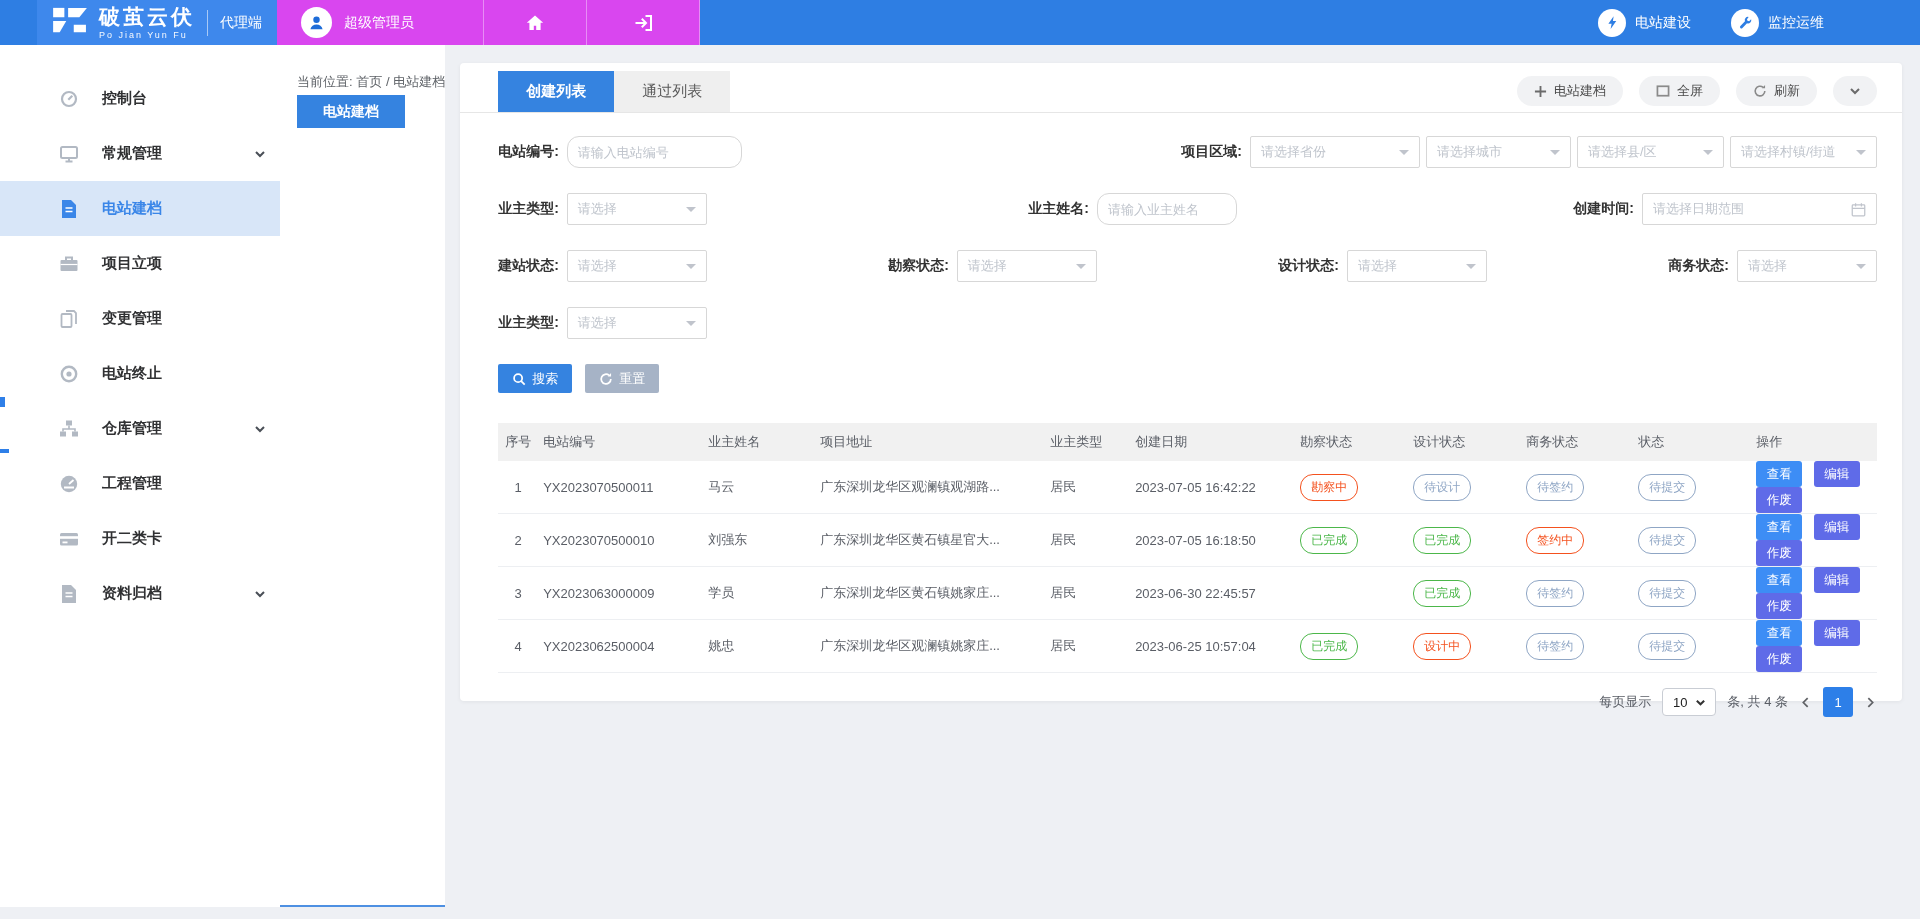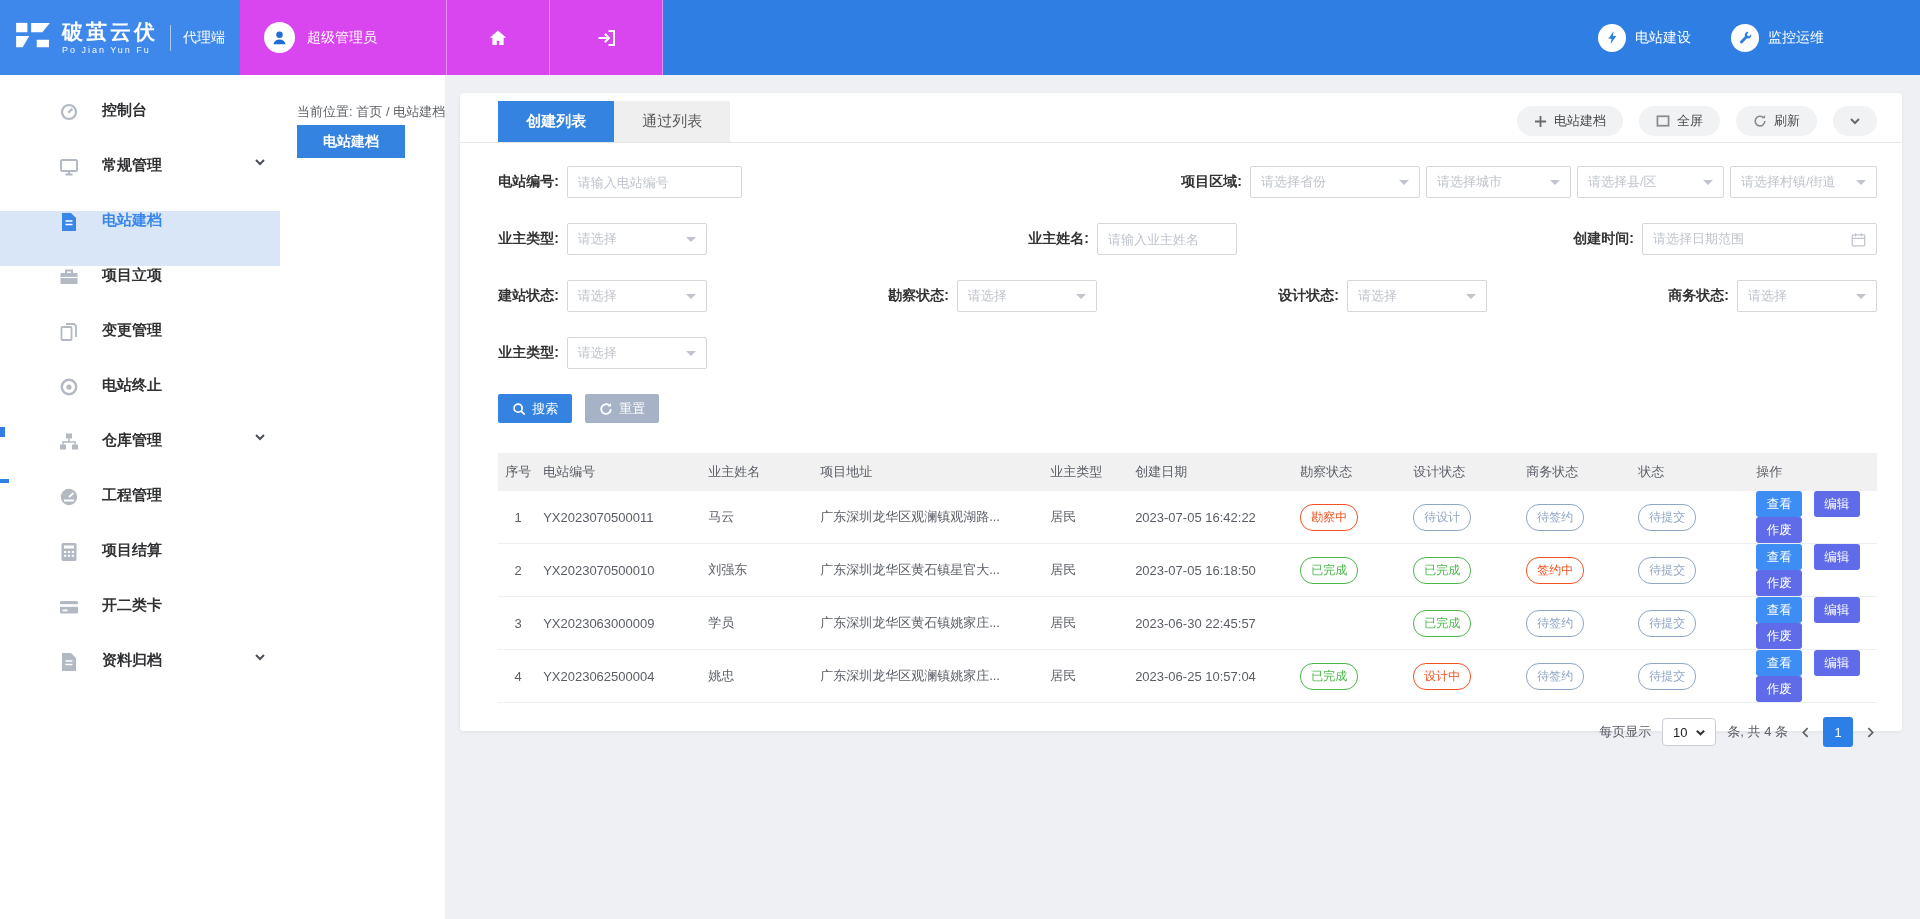--- a/index.html
+++ b/index.html
@@ -1,20 +1,20 @@
 <!DOCTYPE html>
 <html><head>
 <meta charset="utf-8">
 <style>
   * { box-sizing: border-box; margin: 0; padding: 0; }
   html,body { width:1920px; height:919px; overflow:hidden; }
   body { font-family:"Liberation Sans","DejaVu Sans",sans-serif; background:#EEF0F4; color:#303133; }
 
   
-  .topbar { height:75px; display:flex; background:#2E7EE3; color:#fff; }
+  .topbar { height:45px; display:flex; background:#2E7EE3; color:#fff;padding-left:37px; }
   .logo-block { width:240px; background:#3E88EC; display:flex; align-items:center; padding-left:14px; flex:none; }
   .logo-mark { margin-right:10px; flex:none; }
   .logo-text { line-height:1; }
   .logo-title { font-size:21px; font-weight:bold; letter-spacing:3px; }
   .logo-sub { font-size:9px; letter-spacing:2px; margin-top:4px; opacity:.95; }
   .logo-divider { width:1px; height:26px; background:rgba(255,255,255,.55); margin:0 12px; }
   .portal-label { font-size:14px; }
   .hsec { background:#d946ef; display:flex; align-items:center; justify-content:center; border-right:1px solid rgba(255,255,255,.38); cursor:pointer; }
   .hsec.user { width:207px; justify-content:flex-start; padding-left:24px; }
   .hsec.home { width:103px; }
@@ -22,21 +22,21 @@
   .avatar { width:31px; height:31px; border-radius:50%; background:#fff; display:flex; align-items:center; justify-content:center; margin-right:12px; }
   .user-name { font-size:14px; }
   .hspacer { flex:1; }
   .hnav { display:flex; align-items:center; gap:9px; font-size:14px; cursor:pointer; margin-right:40px; }
   .hnav:last-child { margin-right:96px; }
   .circle-icon { width:28px; height:28px; border-radius:50%; background:#fff; display:flex; align-items:center; justify-content:center; }
 
   
   .layout { display:flex; height:862px; }
   .sidebar { width:280px; background:#fff; flex:none; padding-top:26px; position:relative; }
-  .menu-item { height:55px; display:flex; align-items:flex-start; padding:0 14px 0 58px; cursor:pointer; }
+  .menu-item { height:55px; display:flex; align-items:center; padding:0 14px 0 58px; cursor:pointer; }
   .micon { width:22px; height:22px; display:flex; align-items:center; justify-content:center; margin-right:22px; color:#B2B9C3; flex:none; }
   .mlabel { font-size:15px; font-weight:bold; color:#303133; }
   .menu-item.active { background:#D8E6F8; }
   .menu-item.active .mlabel { color:#3A86E8; }
   .menu-item.active .micon { color:#3A86E8; }
   .mchev { margin-left:auto; color:#4a4f57; display:flex; }
   .edge-mark-a { position:absolute; left:0; top:352px; width:5px; height:10px; background:#2E7FE8; }
   .edge-mark-b { position:absolute; left:0; top:404px; width:9px; height:4px; background:#2E7FE8; }
 
   
@@ -56,21 +56,21 @@
   .tbtn { height:30px; border-radius:15px; background:#F1F2F4; color:#4a4a4a; font-size:13px; padding:0 17px; display:flex; align-items:center; gap:7px; border:none; cursor:pointer; }
   .tbtn.round { width:44px; padding:0; justify-content:center; }
 
   
   .filters { padding:23px 25px 0 38px; }
   .frow { display:flex; align-items:center; margin-bottom:25px;justify-content:space-between; }
   .fgroup { display:flex; align-items:center; }
   .flabel { font-size:14px; font-weight:bold; color:#333; margin-right:8px; white-space:nowrap; }
   .fctl { height:32px; border:1px solid #D7D7D7; border-radius:2px; background:#fff; font-size:13px; color:#BFC4CC; padding:0 10px; }
   input.fctl::placeholder { color:#BFC4CC; }
-  input.fctl { color:#737373; outline:none; }
+  input.fctl { color:#737373; outline:none;border-radius:12px; }
   .sel { display:flex; align-items:center; justify-content:space-between; cursor:pointer; }
   .caret { width:0; height:0; border:5px solid transparent; border-top-color:#C0C4CC; margin-top:5px; flex:none; margin-left:6px; }
   .date { display:flex; align-items:center; justify-content:space-between; }
   .w175{width:175px} .w170{width:170px} .w147{width:147px} .w145{width:145px} .w140{width:140px} .w235{width:235px}
   .ml6{margin-left:6px} .ml25{margin-left:25px} .ml40{margin-left:40px} .ml55{margin-left:55px} .mr62{margin-right:62px}
 
   .btn-row { padding-left:38px; display:flex; gap:13px; }
   .btn { height:29px; padding:0 14px; border:none; border-radius:2px; color:#fff; font-size:13px; display:flex; align-items:center; gap:6px; cursor:pointer; }
   .btn.search { background:#3583E0; }
   .btn.reset { background:#A6B3C6; }
@@ -238,37 +238,20 @@
         </span>
     </div>
     <div class="menu-item">
       <span class="micon">
         <svg width="20" height="20" viewBox="0 0 20 20">
             <circle cx="10" cy="10" r="8.2" fill="currentColor"></circle>
             <path d="M10 10L14.5 6M5 13.5h10" stroke="#fff" stroke-width="1.8" fill="none"></path>
           </svg>
       </span>
       <span class="mlabel">工程管理</span>
-    </div>
-    <div class="menu-item">
-      <span class="micon">
-        <svg width="18" height="20" viewBox="0 0 18 20">
-            <rect x="1.5" y="1" width="15" height="18" rx="1.5" fill="currentColor"></rect>
-            <rect x="4" y="3.5" width="10" height="3" fill="#fff"></rect>
-            <g fill="#fff">
-              <rect x="4" y="9" width="2.2" height="2"></rect>
-              <rect x="7.9" y="9" width="2.2" height="2"></rect>
-              <rect x="11.8" y="9" width="2.2" height="2"></rect>
-              <rect x="4" y="12.8" width="2.2" height="2"></rect>
-              <rect x="7.9" y="12.8" width="2.2" height="2"></rect>
-              <rect x="11.8" y="12.8" width="2.2" height="2"></rect>
-            </g>
-          </svg>
-      </span>
-      <span class="mlabel">项目结算</span>
     </div>
     <div class="menu-item">
       <span class="micon">
         <svg width="20" height="20" viewBox="0 0 20 20">
             <rect x="1" y="4" width="18" height="12.5" rx="1.5" fill="currentColor"></rect>
             <rect x="1" y="7.2" width="18" height="2.6" fill="#fff"></rect>
             <rect x="3.5" y="12.5" width="5" height="1.8" fill="#fff"></rect>
           </svg>
       </span>
       <span class="mlabel">开二类卡</span>

